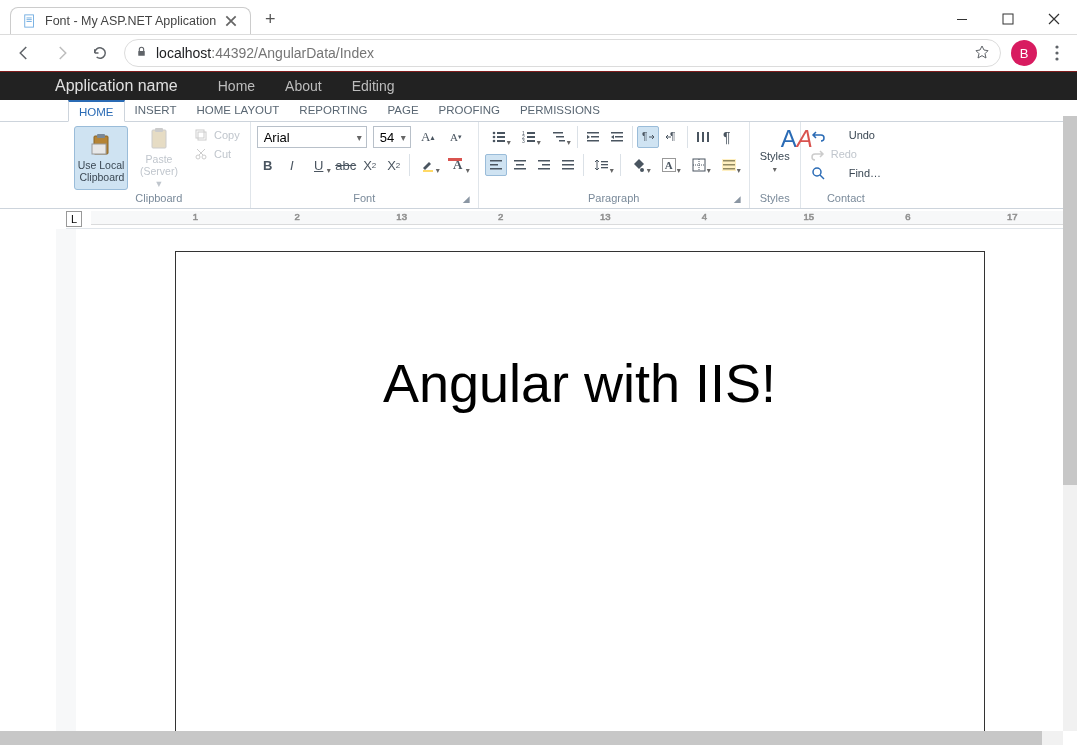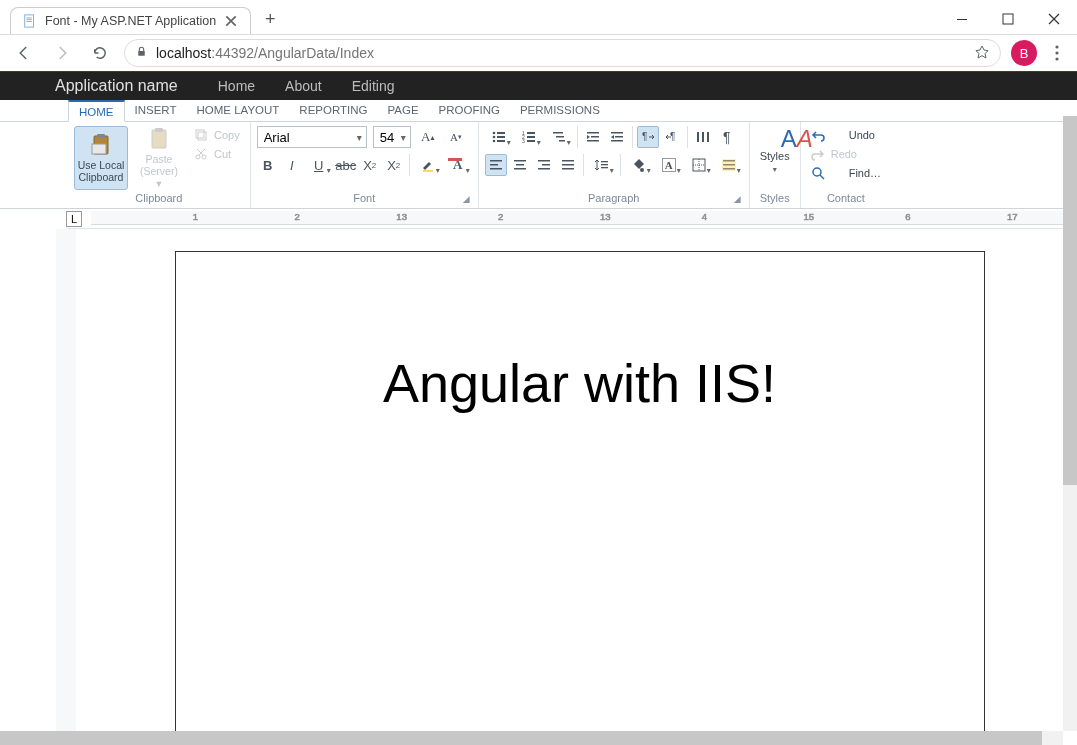--- a/index.html
+++ b/index.html
@@ -38,21 +38,21 @@
 .rtab { padding:4px 10px 0; cursor:pointer; }
 .rtab.active { color:#2a6bb5; border:1px solid #cdd4dc; border-bottom:1px solid #fff; border-top:2px solid #2a6bb5; background:#fff; margin-bottom:-1px; }
 
 .ribbon-body { display:flex; border-bottom:1px solid #cdd4dc; padding-left:68px; background:#fff; }
 .group { border-right:1px solid #e0e5ea; padding:4px 6px 2px; display:flex; flex-direction:column; }
 .group-content { flex:1; display:flex; align-items:flex-start; gap:4px; }
 .group-label { text-align:center; font-size:11px; color:#7a8a9a; padding:2px 0; position:relative; }
 .group-label .dialog-launcher { position:absolute; right:2px; bottom:2px; font-size:9px; color:#8a96a3; cursor:pointer; }
 
 .bigbtn { display:flex; flex-direction:column; align-items:center; justify-content:center; width:54px; height:64px; border:1px solid transparent; border-radius:3px; cursor:pointer; font-size:10.5px; line-height:12px; text-align:center; color:#c0c6cd; }
-.bigbtn.active { background:#cfe3f2; border:1px solid #9abcd9; color:#3b4854; }
+.bigbtn.active { background:#cfe3f2; border:1px solid #9abcd9; color:#3b4854;text-align:right; }
 .bigbtn .bicon { width:26px; height:22px; margin-bottom:3px; }
 
 .mini-stack { display:flex; flex-direction:column; gap:1px; }
 .mini-item { display:flex; align-items:center; gap:6px; font-size:11px; color:#c0c6cd; cursor:pointer; padding:2px 4px; }
 .mini-item.enabled { color:#3b4854;gap:24px; }
 .mini-item svg { width:14px; height:14px; flex-shrink:0; }
 
 .font-col { display:flex; flex-direction:column; gap:6px; }
 .font-row1 { display:flex; gap:6px; align-items:center; }
 .font-row2 { display:flex; gap:2px; align-items:center; }

